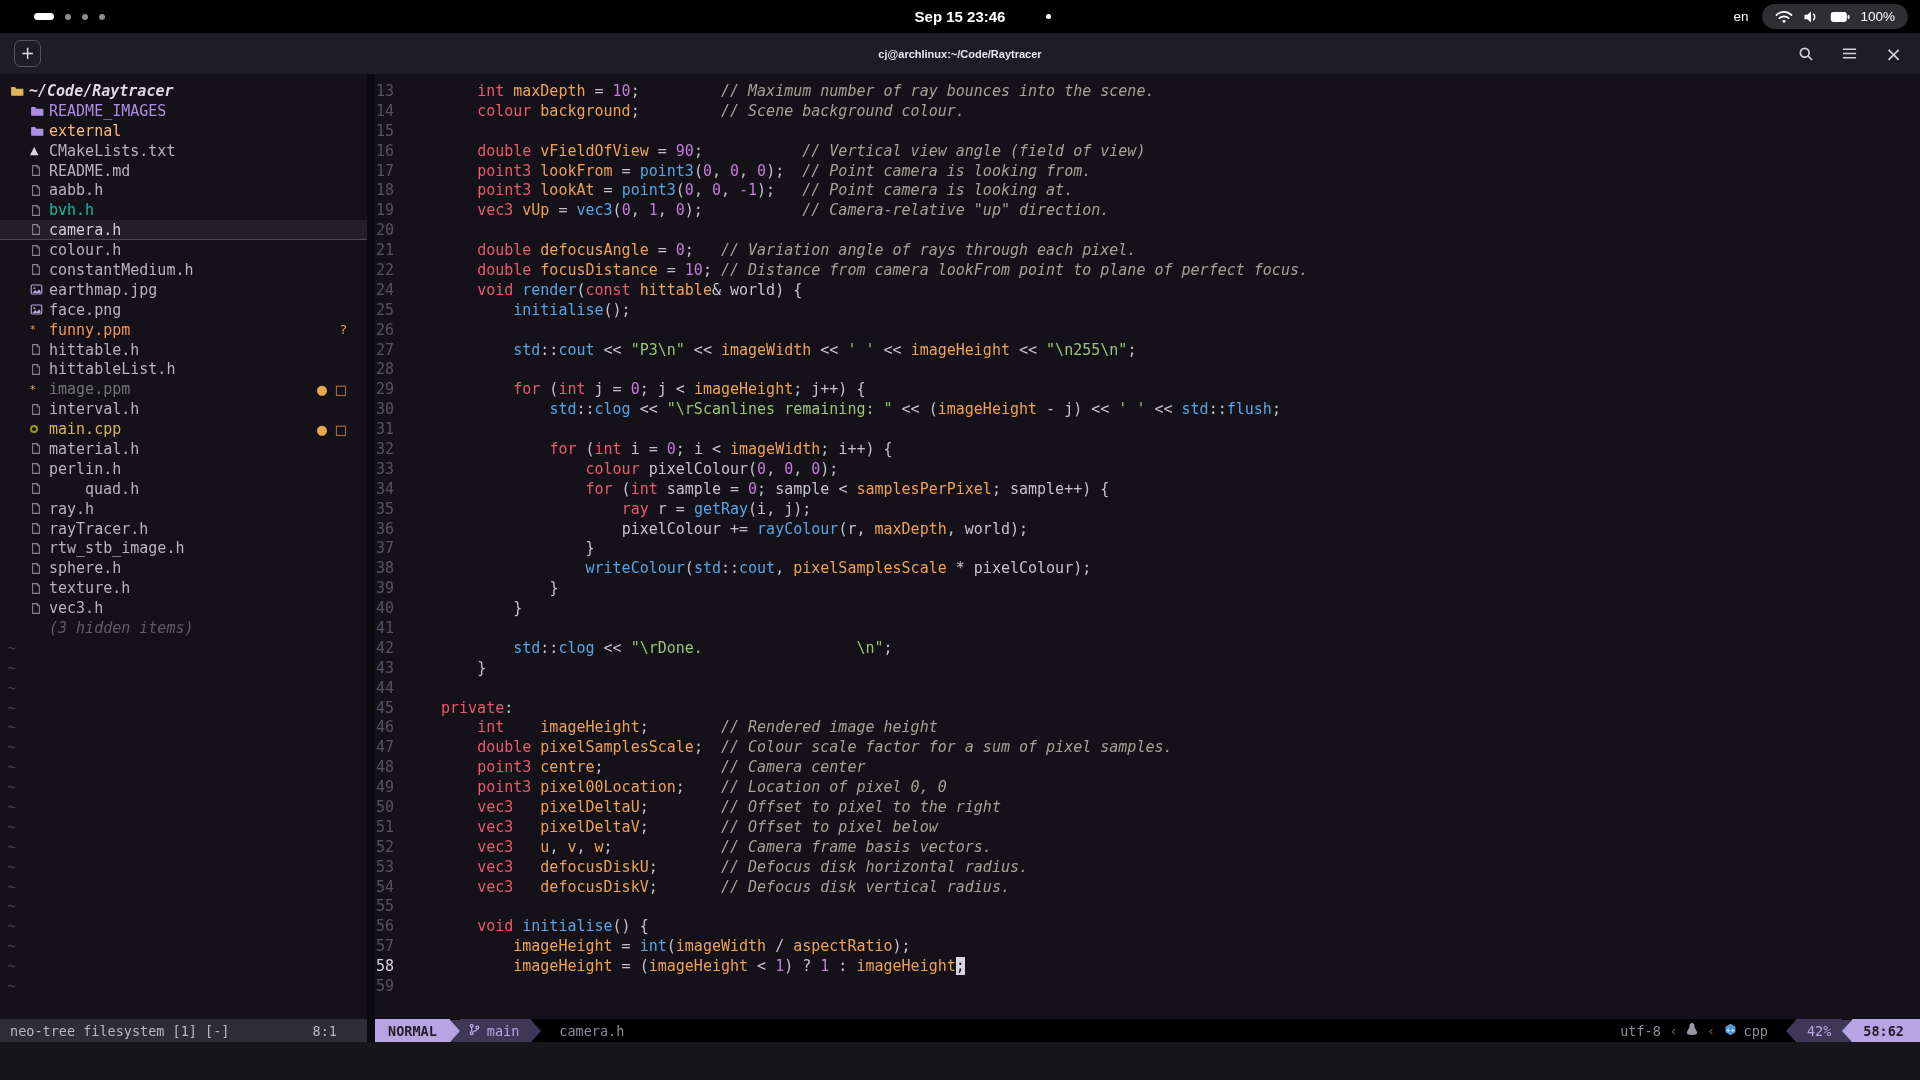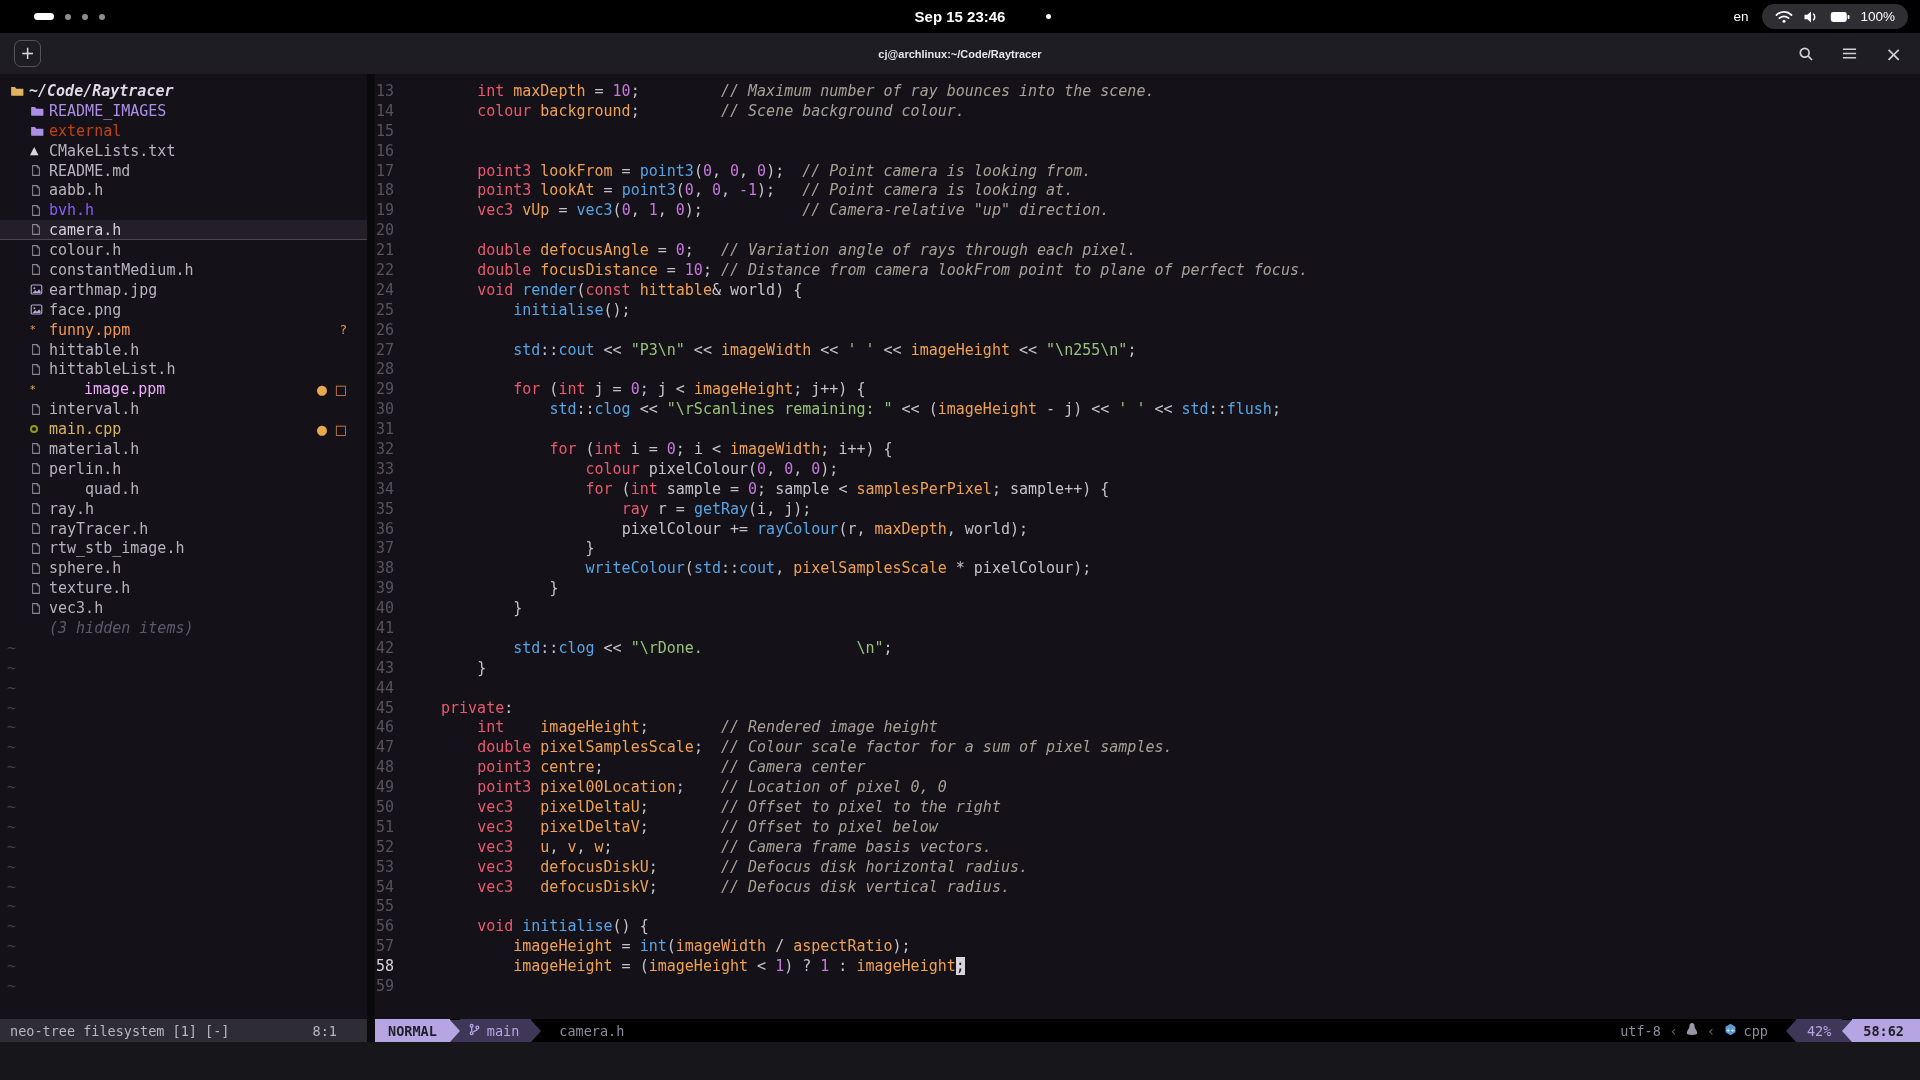--- a/index.html
+++ b/index.html
@@ -163,21 +163,21 @@
             </svg>
           </span>
           <span class="tlabel" style="color: rgb(173, 142, 230);">README_IMAGES</span>
         </div>
         <div class="trow">
           <span class="ticon">
             <svg width="14" height="14" viewBox="0 0 16 16">
               <path fill="#ad8ee6" d="M1.5 3.5h4.2l1.6 2h7.2a.8.8 0 0 1 .8.8v6.2a1 1 0 0 1-1 1h-12a1 1 0 0 1-1-1v-8.2a.8.8 0 0 1 .2-.8z"></path>
             </svg>
           </span>
-          <span class="tlabel" style="color: #c2410c;">external</span>
+          <span class="tlabel" style="color: #fdba74;">external</span>
         </div>
         <div class="trow">
           <span class="ticon">
             <span style="color:#d8d4de">▲</span>
           </span>
           <span class="tlabel" style="color: rgb(183, 178, 189);">CMakeLists.txt</span>
         </div>
         <div class="trow">
           <span class="ticon">
             <svg width="12" height="13" viewBox="0 0 16 16">
@@ -196,21 +196,21 @@
           </span>
           <span class="tlabel" style="color: rgb(183, 178, 189);">aabb.h</span>
         </div>
         <div class="trow">
           <span class="ticon">
             <svg width="12" height="13" viewBox="0 0 16 16">
               <path fill="none" stroke="#8a8494" stroke-width="1.4" d="M3.5 1.5h6l3 3v10h-9z"></path>
               <path fill="none" stroke="#8a8494" stroke-width="1.2" d="M9.5 1.5v3h3"></path>
             </svg>
           </span>
-          <span class="tlabel" style="color: #8b5cf6;">bvh.h</span>
+          <span class="tlabel" style="color: #14b8a6;">bvh.h</span>
         </div>
         <div class="trow sel">
           <span class="ticon">
             <svg width="12" height="13" viewBox="0 0 16 16">
               <path fill="none" stroke="#8a8494" stroke-width="1.4" d="M3.5 1.5h6l3 3v10h-9z"></path>
               <path fill="none" stroke="#8a8494" stroke-width="1.2" d="M9.5 1.5v3h3"></path>
             </svg>
           </span>
           <span class="tlabel" style="color: rgb(211, 206, 217);">camera.h</span>
         </div>
@@ -276,21 +276,21 @@
               <path fill="none" stroke="#8a8494" stroke-width="1.4" d="M3.5 1.5h6l3 3v10h-9z"></path>
               <path fill="none" stroke="#8a8494" stroke-width="1.2" d="M9.5 1.5v3h3"></path>
             </svg>
           </span>
           <span class="tlabel" style="color: rgb(183, 178, 189);">hittableList.h</span>
         </div>
         <div class="trow">
           <span class="ticon">
             <span style="color:#d9b25c">*</span>
           </span>
-          <span class="tlabel" style="color: #f0abfc; margin-left: 35px;">image.ppm</span>
+          <span class="tlabel" style="color: #737373;">image.ppm</span>
           <span class="tbadges">
             <span style="color: rgb(231, 169, 76);">●</span>
             <span style="color: rgb(232, 135, 76);">□</span>
           </span>
         </div>
         <div class="trow">
           <span class="ticon">
             <svg width="12" height="13" viewBox="0 0 16 16">
               <path fill="none" stroke="#8a8494" stroke-width="1.4" d="M3.5 1.5h6l3 3v10h-9z"></path>
               <path fill="none" stroke="#8a8494" stroke-width="1.2" d="M9.5 1.5v3h3"></path>
@@ -414,21 +414,21 @@
         <div class="fillrow">~</div>
         <div class="fillrow">~</div>
       </div>
   </div>
   <div class="vsep"></div>
   <div class="editor">
     <div id="code">
         <div class="cl"><span class="ln">13</span><span class="ct"><span class="t-w">    </span><span class="t-k">int</span><span class="t-w"> </span><span class="t-i">maxDepth</span><span class="t-p"> = </span><span class="t-n">10</span><span class="t-p">;</span><span class="t-w">         </span><span class="t-c">// Maximum number of ray bounces into the scene.</span></span></div>
         <div class="cl"><span class="ln">14</span><span class="ct"><span class="t-w">    </span><span class="t-k">colour</span><span class="t-w"> </span><span class="t-i">background</span><span class="t-p">;</span><span class="t-w">         </span><span class="t-c">// Scene background colour.</span></span></div>
         <div class="cl"><span class="ln">15</span><span class="ct"></span></div>
-        <div class="cl"><span class="ln">16</span></div>
+        <div class="cl"><span class="ln">16</span><span class="ct"><span class="t-w">    </span><span class="t-k">double</span><span class="t-w"> </span><span class="t-i">vFieldOfView</span><span class="t-p"> = </span><span class="t-n">90</span><span class="t-p">;</span><span class="t-w">           </span><span class="t-c">// Vertical view angle (field of view)</span></span></div>
         <div class="cl"><span class="ln">17</span><span class="ct"><span class="t-w">    </span><span class="t-k">point3</span><span class="t-w"> </span><span class="t-i">lookFrom</span><span class="t-p"> = </span><span class="t-f">point3</span><span class="t-p">(</span><span class="t-n">0</span><span class="t-p">, </span><span class="t-n">0</span><span class="t-p">, </span><span class="t-n">0</span><span class="t-p">);</span><span class="t-w">  </span><span class="t-c">// Point camera is looking from.</span></span></div>
         <div class="cl"><span class="ln">18</span><span class="ct"><span class="t-w">    </span><span class="t-k">point3</span><span class="t-w"> </span><span class="t-i">lookAt</span><span class="t-p"> = </span><span class="t-f">point3</span><span class="t-p">(</span><span class="t-n">0</span><span class="t-p">, </span><span class="t-n">0</span><span class="t-p">, </span><span class="t-n">-1</span><span class="t-p">);</span><span class="t-w">   </span><span class="t-c">// Point camera is looking at.</span></span></div>
         <div class="cl"><span class="ln">19</span><span class="ct"><span class="t-w">    </span><span class="t-k">vec3</span><span class="t-w"> </span><span class="t-i">vUp</span><span class="t-p"> = </span><span class="t-f">vec3</span><span class="t-p">(</span><span class="t-n">0</span><span class="t-p">, </span><span class="t-n">1</span><span class="t-p">, </span><span class="t-n">0</span><span class="t-p">);</span><span class="t-w">           </span><span class="t-c">// Camera-relative "up" direction.</span></span></div>
         <div class="cl"><span class="ln">20</span><span class="ct"></span></div>
         <div class="cl"><span class="ln">21</span><span class="ct"><span class="t-w">    </span><span class="t-k">double</span><span class="t-w"> </span><span class="t-i">defocusAngle</span><span class="t-p"> = </span><span class="t-n">0</span><span class="t-p">;</span><span class="t-w">   </span><span class="t-c">// Variation angle of rays through each pixel.</span></span></div>
         <div class="cl"><span class="ln">22</span><span class="ct"><span class="t-w">    </span><span class="t-k">double</span><span class="t-w"> </span><span class="t-i">focusDistance</span><span class="t-p"> = </span><span class="t-n">10</span><span class="t-p">;</span><span class="t-w"> </span><span class="t-c">// Distance from camera lookFrom point to plane of perfect focus.</span></span></div>
         <div class="cl"><span class="ln">24</span><span class="ct"><span class="t-w">    </span><span class="t-k">void</span><span class="t-w"> </span><span class="t-f">render</span><span class="t-p">(</span><span class="t-k">const</span><span class="t-w"> </span><span class="t-i">hittable</span><span class="t-p">&amp;</span><span class="t-w"> world</span><span class="t-p">) {</span></span></div>
         <div class="cl"><span class="ln">25</span><span class="ct"><span class="t-w">        </span><span class="t-f">initialise</span><span class="t-p">();</span></span></div>
         <div class="cl"><span class="ln">26</span><span class="ct"></span></div>
         <div class="cl"><span class="ln">27</span><span class="ct"><span class="t-w">        </span><span class="t-f">std</span><span class="t-p">::</span><span class="t-f">cout</span><span class="t-p"> &lt;&lt; </span><span class="t-s">"P3\n"</span><span class="t-p"> &lt;&lt; </span><span class="t-i">imageWidth</span><span class="t-p"> &lt;&lt; </span><span class="t-s">' '</span><span class="t-p"> &lt;&lt; </span><span class="t-i">imageHeight</span><span class="t-p"> &lt;&lt; </span><span class="t-s">"\n255\n"</span><span class="t-p">;</span></span></div>

